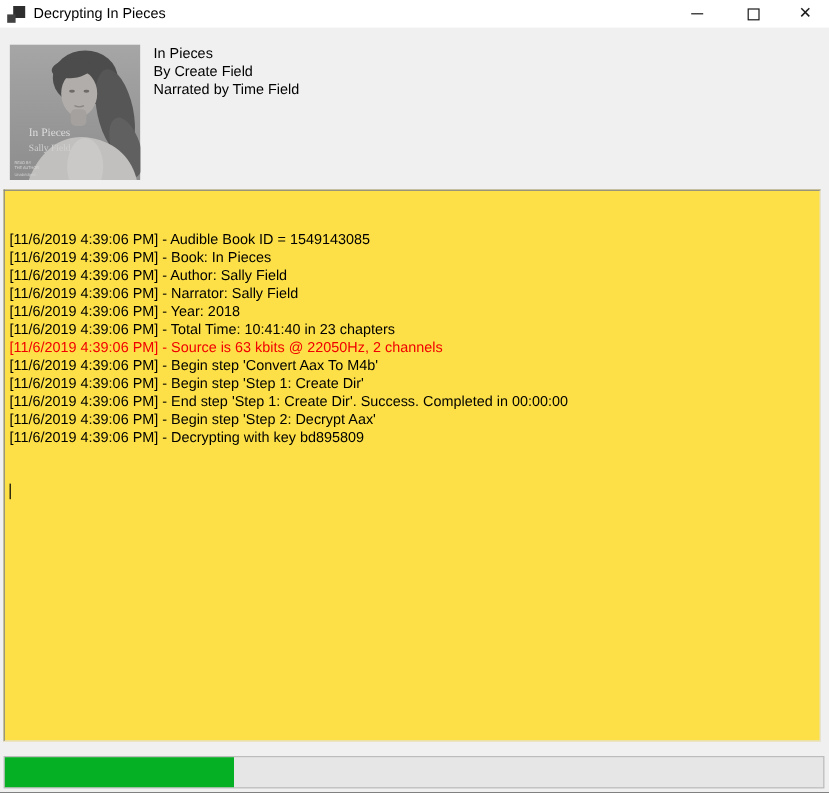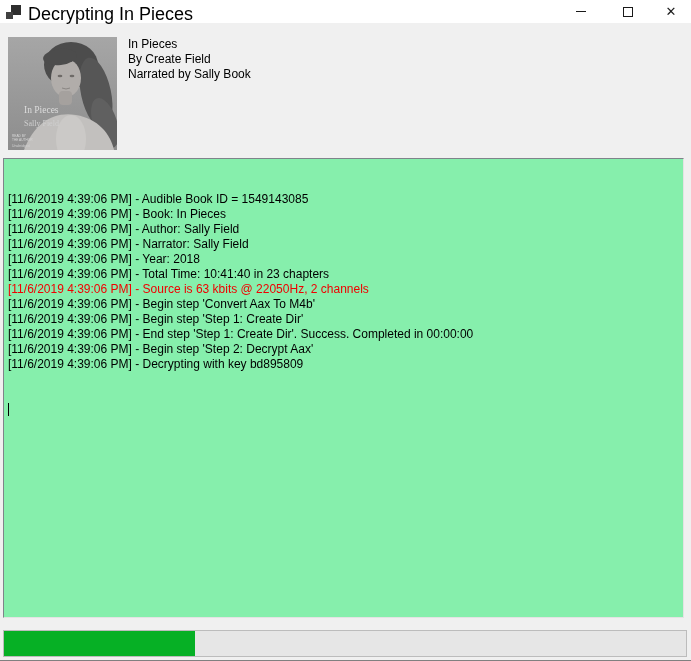--- a/index.html
+++ b/index.html
@@ -6,38 +6,38 @@
   .window {
     position:relative; width:691px; height:661px; background:#f0f0f0;
     border-bottom:1px solid #808080; box-sizing:border-box; overflow:hidden;
   }
 
   
   .titlebar { position:absolute; top:0; left:0; right:0; height:23px; background:#ffffff; }
   .app-icon { position:absolute; left:6px; top:4px; width:16px; height:16px; }
   .app-icon .sq-big  { position:absolute; left:5px; top:1px;  width:10px; height:10px; background:#2e2e2e; }
   .app-icon .sq-small{ position:absolute; left:0;   top:8px;  width:7px;  height:7px;  background:#414141; }
-  .title-text { position:absolute; left:28px; top:4px; font-size:18px; color:#000; white-space:nowrap; }
+  .title-text { position:absolute; left:28px; top:4px; font-size:12px; color:#000; white-space:nowrap; }
   .win-btn { position:absolute; top:0; height:23px; display:flex; align-items:center; justify-content:center; }
   .btn-min   { left:557px; width:47px; }
   .btn-max   { left:604px; width:47px; }
   .btn-close { left:651px; width:40px; }
   .glyph-min   { width:10px; height:1px; background:#1a1a1a; }
   .glyph-max   { width:8px;  height:8px; border:1px solid #1a1a1a; }
   .glyph-close { font-size:13px; color:#1a1a1a; line-height:1; font-family:"DejaVu Sans",sans-serif; }
 
   
   .cover { position:absolute; left:8px; top:37px; width:109px; height:113px; }
   .cover svg { display:block; width:100%; height:100%; }
   .book-info { position:absolute; left:128px; top:37px; font-size:12px; line-height:15px; color:#000; }
 
   
   .logbox {
     position:absolute; left:3px; top:158px; width:681px; height:460px;
-    background:#86efac; box-sizing:border-box;
+    background:#fde047; box-sizing:border-box;
     border-top:1px solid #7f838a; border-left:1px solid #7f838a;
     border-right:1px solid #e3e3e3; border-bottom:1px solid #e3e3e3;
     padding:3px 4px; font-size:12px; line-height:15px; color:#000;
     overflow:hidden; cursor:text; white-space:pre;
   }
   .log-line { height:15px; white-space:pre; }
   .log-line.red { color:var(--error-color,#f00000); }
   .caret { width:1px; height:13px; background:#000; margin-top:1px; }
 
   
@@ -98,21 +98,21 @@
       <text x="16" y="89" font-family="Liberation Serif, serif" font-size="8" fill="#cfcfcf">Sally Field</text>
       <text x="4" y="100" font-family="Liberation Sans, sans-serif" font-size="3.2" fill="#d8d8d8">READ BY</text>
       <text x="4" y="104" font-family="Liberation Sans, sans-serif" font-size="3.2" fill="#d8d8d8">THE AUTHOR</text>
       <text x="4" y="110" font-family="Liberation Sans, sans-serif" font-size="3.4" fill="#d0d0d0">Unabridged</text>
     </svg>
   </div>
 
   <div class="book-info">
     <div>In Pieces</div>
     <div>By Create Field</div>
-    <div>Narrated by Sally Book</div>
+    <div>Narrated by Time Field</div>
   </div>
 
   <div class="logbox">
     <div><div class="log-line">[11/6/2019 4:39:06 PM] - Audible Book ID = 1549143085</div><div class="log-line">[11/6/2019 4:39:06 PM] - Book: In Pieces</div><div class="log-line">[11/6/2019 4:39:06 PM] - Author: Sally Field</div><div class="log-line">[11/6/2019 4:39:06 PM] - Narrator: Sally Field</div><div class="log-line">[11/6/2019 4:39:06 PM] - Year: 2018</div><div class="log-line">[11/6/2019 4:39:06 PM] - Total Time: 10:41:40 in 23 chapters</div><div class="log-line red">[11/6/2019 4:39:06 PM] - Source is 63 kbits @ 22050Hz, 2 channels</div><div class="log-line">[11/6/2019 4:39:06 PM] - Begin step 'Convert Aax To M4b'</div><div class="log-line">[11/6/2019 4:39:06 PM] - Begin step 'Step 1: Create Dir'</div><div class="log-line">[11/6/2019 4:39:06 PM] - End step 'Step 1: Create Dir'. Success. Completed in 00:00:00</div><div class="log-line">[11/6/2019 4:39:06 PM] - Begin step 'Step 2: Decrypt Aax'</div><div class="log-line">[11/6/2019 4:39:06 PM] - Decrypting with key bd895809</div></div>
     <div class="caret"></div>
   </div>
 
   <div class="progress" style="background: rgb(230, 230, 230); border-color: rgb(188, 188, 188);">
     <div class="progress-fill" style="width: 28%; background: rgb(6, 176, 37);"></div>
   </div>

